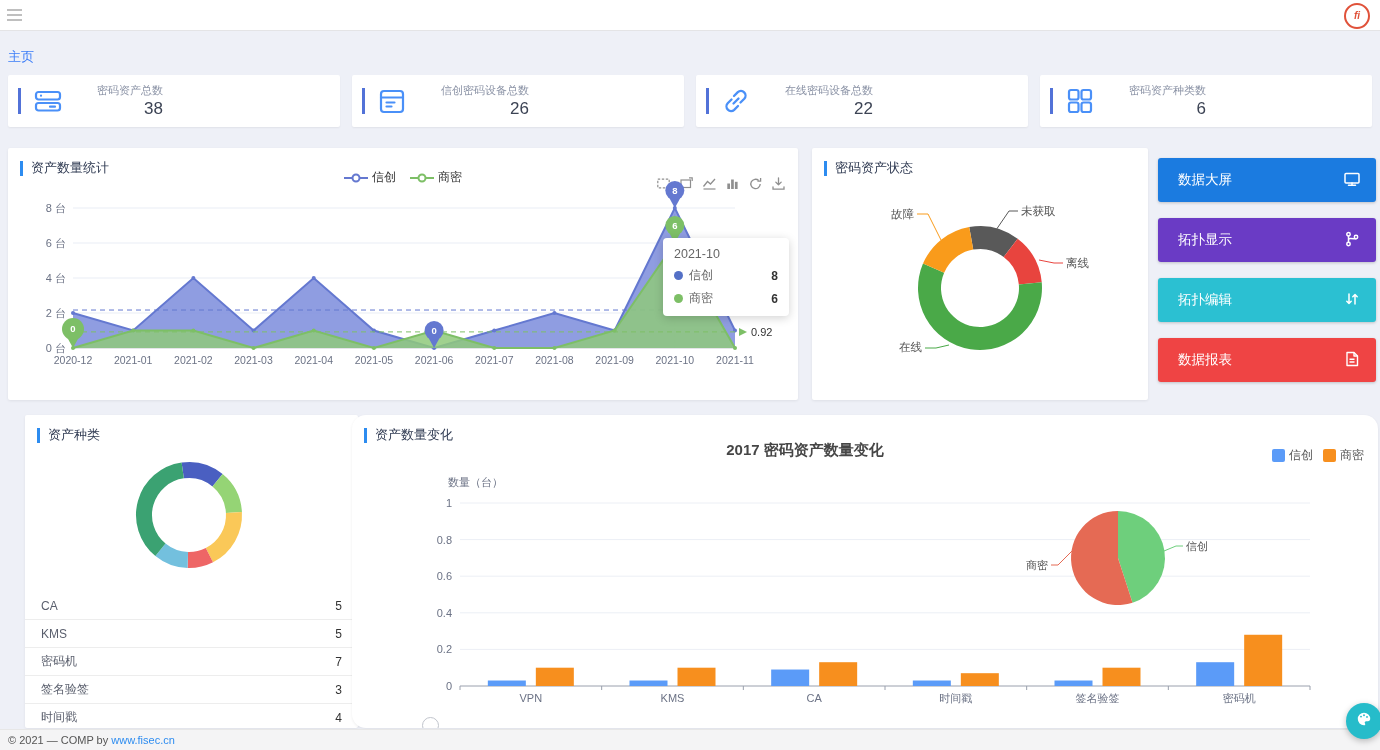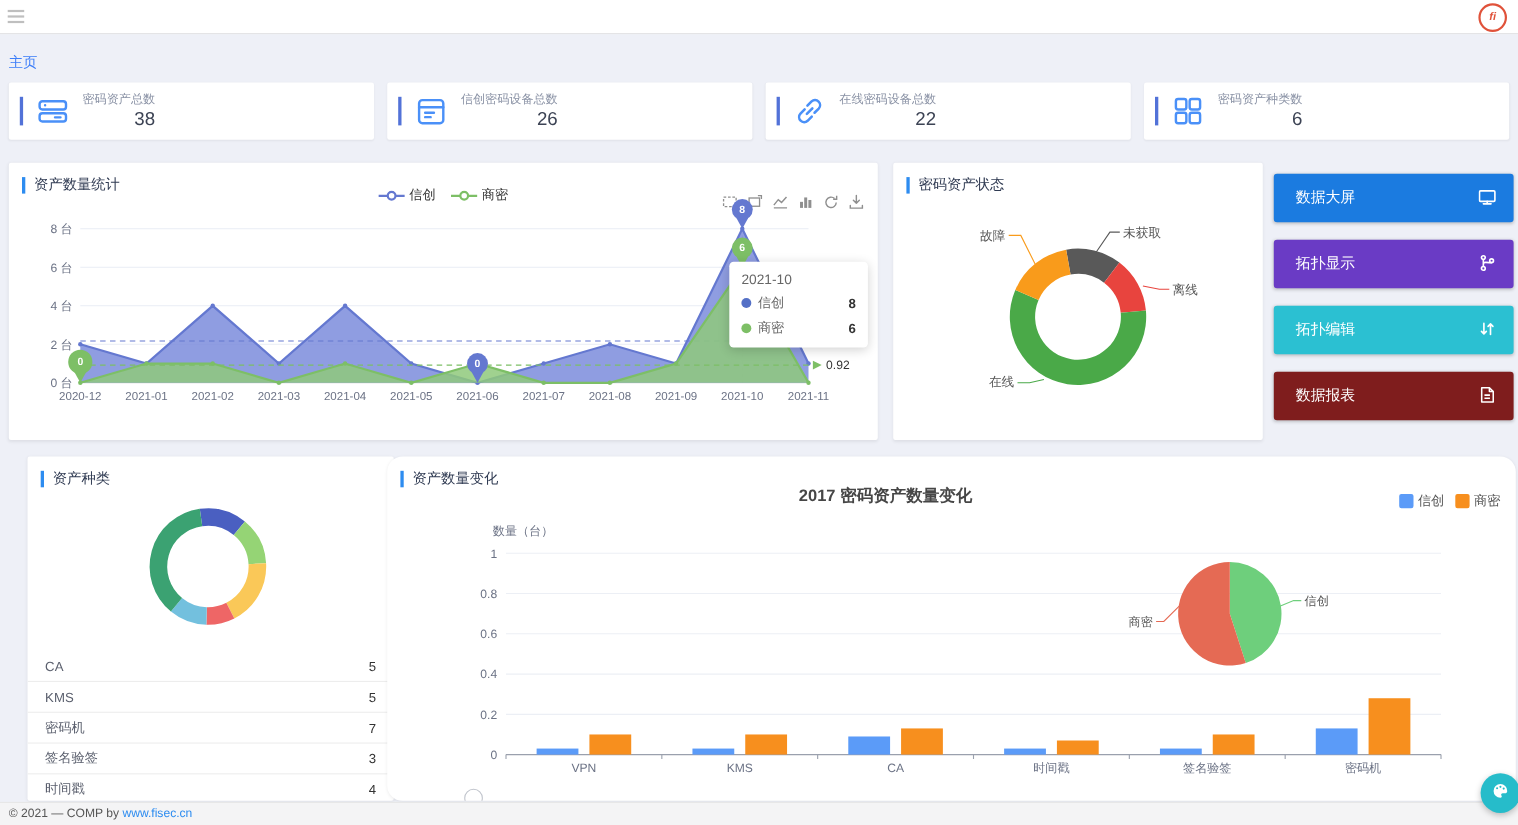--- a/index.html
+++ b/index.html
@@ -8,21 +8,21 @@
   .hamburger{position:absolute;left:7px;top:9px;width:15px;cursor:pointer;}
   .hamburger span{display:block;height:2px;background:#bfbfbf;margin-bottom:3px;}
   .logo{position:absolute;right:10px;top:3px;width:22px;height:22px;border:2px solid #e0523a;border-radius:50%;
     color:#e0523a;font-weight:bold;font-style:italic;font-size:10px;text-align:center;line-height:21px;}
   .breadcrumb-bar{position:absolute;left:8px;top:48px;font-size:13px;color:#3d7ef8;}
   .stats-row{position:absolute;left:8px;top:75px;width:1364px;display:flex;gap:12px;}
   .stat-card{flex:1;background:#fff;height:52px;border-radius:2px;box-shadow:0 1px 2px rgba(0,0,0,.06);
     display:flex;align-items:center;padding:0 0 0 10px;}
   .stat-accent{width:3px;height:26px;background:#5272d8;margin-right:12px;}
   .stat-icon{margin-right:12px;display:flex;}
-  .stat-label{font-size:11px;color:#8a92a5;}
+  .stat-label{font-size:11px;color:#8a92a5;margin-left:22px;}
   .stat-value{font-size:17px;color:#3c4354;margin-top:1px;text-align:right;}
   .card{position:absolute;background:#fff;border-radius:2px;box-shadow:0 1px 3px rgba(0,0,0,.07);}
   #card-line{left:8px;top:148px;width:790px;height:252px;}
   #card-status{left:812px;top:148px;width:336px;height:252px;}
   #card-types{left:8px;top:415px;width:333px;height:313px;overflow:hidden;margin-left:17px;}
   #card-change{left:352px;top:415px;width:1026px;height:313px;overflow:hidden;border-radius:14px;}
   .card-title{display:flex;align-items:center;padding:11px 12px 0;}
   .tbar{width:3px;height:15px;background:#2d8cf0;margin-right:8px;}
   .card-title span{font-size:13px;color:#2f3a52;}
   .trend-legend{position:absolute;left:0;right:0;top:21px;display:flex;justify-content:center;gap:14px;}
@@ -324,21 +324,21 @@
   </button>
   <button class="action-btn" style="background: rgb(43, 192, 210);">
     <span>拓扑编辑</span>
     <span><svg width="16" height="16" viewBox="0 0 16 16">
           <g fill="none" stroke="#fff" stroke-width="1.5" stroke-linecap="round">
             <path d="M5 3 v9.5 M5 12.5 l-2.2 -2.2 M5 12.5 l2.2 -2.2"></path>
             <path d="M11 13 V3.5 M11 3.5 l-2.2 2.2 M11 3.5 l2.2 2.2"></path>
           </g>
         </svg></span>
   </button>
-  <button class="action-btn" style="background: #7f1d1d;">
+  <button class="action-btn" style="background: #ef4444;">
     <span>数据报表</span>
     <span><svg width="16" height="16" viewBox="0 0 16 16">
           <g fill="none" stroke="#fff" stroke-width="1.4" stroke-linejoin="round">
             <path d="M3 1.5 h7 l3.5 3.5 v9.5 h-10.5 z"></path>
             <path d="M10 1.5 v3.5 h3.5 M5.5 8.2 h5 M5.5 11 h5"></path>
           </g>
         </svg></span>
   </button>
 </div>
 

